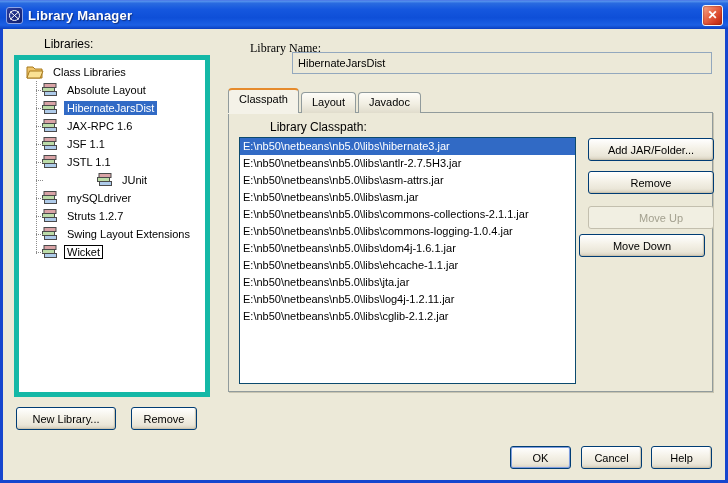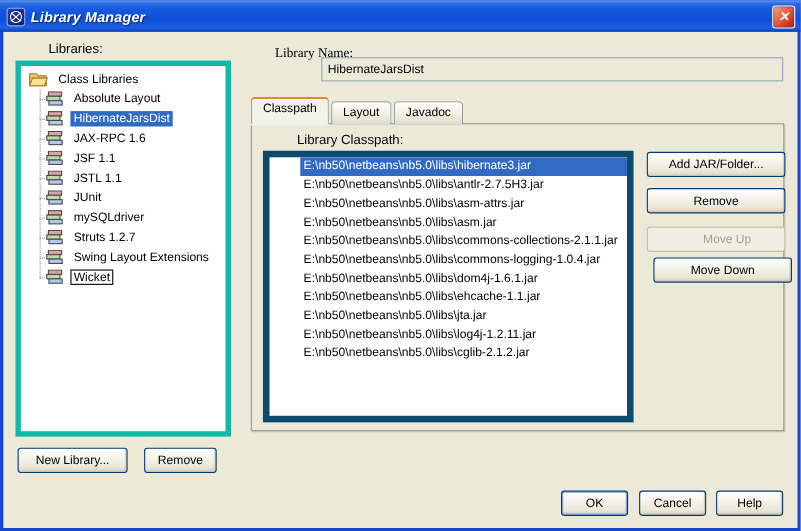--- a/index.html
+++ b/index.html
@@ -9,21 +9,20 @@
   .window {
     position:relative; width:728px; height:483px;
     background:#1646CE; overflow:hidden;
   }
   
   .titlebar {
     position:absolute; top:0; left:0; right:0; height:29px;
     background:linear-gradient(180deg,#5A96EE 0%, #2A6BE0 8%, #1557DE 30%, #0E4FD8 60%, #1C60E4 86%, #0A3FC0 100%);
     display:flex; align-items:center; padding:0 6px;
     border-top:1px solid #4E7EE8;
-    font-style:italic;
   }
   .title-icon {
     width:17px; height:17px; margin-right:5px; flex:0 0 auto;
     background:linear-gradient(135deg,#2C3C9C,#101E6E);
     border:1px solid #8FA5E6; border-radius:3px;
     display:flex; align-items:center; justify-content:center;
   }
   .title-text {
     color:#fff; font-size:13px; font-weight:bold;
     text-shadow:1px 1px 1px #10307E; letter-spacing:0.2px;
@@ -86,21 +85,21 @@
   }
 
   .tab-panel {
     position:absolute; left:225px; top:83px; width:485px; height:280px;
     border:1px solid #919B9C; background:#ECE9D8; z-index:2;
     box-shadow:1px 1px 0 #C8C5B2;
   }
   .cp-label { position:absolute; left:11px; top:7px; }
   .cp-list {
     position:absolute; left:10px; top:24px; width:337px; height:247px;
-    background:#fff; border:6px solid #0c4a6e; overflow:hidden; cursor:default;padding-left:28px;
+    background:#fff; border:1px solid #0c4a6e; overflow:hidden; cursor:default;
   }
   .cp-item { height:17px; line-height:17px; padding:0 3px; white-space:nowrap; font-size:11px; }
   .cp-item.selected { background:#316AC5; color:#fff; }
 
   
   .xp-btn {
     position:absolute; height:23px;
     border:1px solid #003C74; border-radius:3px;
     background:linear-gradient(180deg,#FFFFFF 0%, #F4F1E7 45%, #EAE6D8 80%, #D8D1BF 100%);
     font-size:11px; font-family:"Liberation Sans", sans-serif; color:#000;
@@ -109,21 +108,21 @@
   }
   .xp-btn.disabled {
     border-color:#C3BFAE; color:#A3A08F; background:#F1EFE2;
     box-shadow:none; cursor:default;
   }
   .xp-btn.default { box-shadow:inset 0 0 0 1px #7E9DDE, inset -1px -1px 1px #BCC8E8; }
 
   .btn-addjar  { left:359px; top:25px;  width:126px; }
   .btn-rm      { left:359px; top:58px;  width:126px; }
   .btn-up      { left:359px; top:93px;  width:126px;padding-left:20px; }
-  .btn-down    { left:365px; top:121px; width:126px; }
+  .btn-down    { left:350px; top:121px; width:126px; }
 
   .btn-newlib  { left:13px;  top:378px; width:100px; }
   .btn-remove2 { left:128px; top:378px; width:66px;  }
 
   .btn-ok      { left:507px; top:417px; width:61px; }
   .btn-cancel  { left:578px; top:417px; width:61px; }
   .btn-help    { left:648px; top:417px; width:61px; }
 </style>
 </head>
 <body>
@@ -209,21 +208,21 @@
             <span class="t-icon">
               <svg width="17" height="14" viewBox="0 0 17 14">
                 <rect x="3" y="0.5" width="12" height="4" fill="#D9A3A6" stroke="#4A4A4A" stroke-width="1"></rect>
                 <rect x="1.5" y="4.5" width="12" height="4" fill="#BCDCA8" stroke="#4A4A4A" stroke-width="1"></rect>
                 <rect x="3.5" y="8.5" width="12" height="4" fill="#AECBEA" stroke="#4A4A4A" stroke-width="1"></rect>
               </svg>
             </span>
             <span class="tree-label">JSTL 1.1</span>
           </div>
 
-          <div class="tree-row child" style="top: 111px;">
+          <div class="tree-row child" style="top: 111px; justify-content: center;">
             <span class="t-icon">
               <svg width="17" height="14" viewBox="0 0 17 14">
                 <rect x="3" y="0.5" width="12" height="4" fill="#D9A3A6" stroke="#4A4A4A" stroke-width="1"></rect>
                 <rect x="1.5" y="4.5" width="12" height="4" fill="#BCDCA8" stroke="#4A4A4A" stroke-width="1"></rect>
                 <rect x="3.5" y="8.5" width="12" height="4" fill="#AECBEA" stroke="#4A4A4A" stroke-width="1"></rect>
               </svg>
             </span>
             <span class="tree-label">JUnit</span>
           </div>
 

